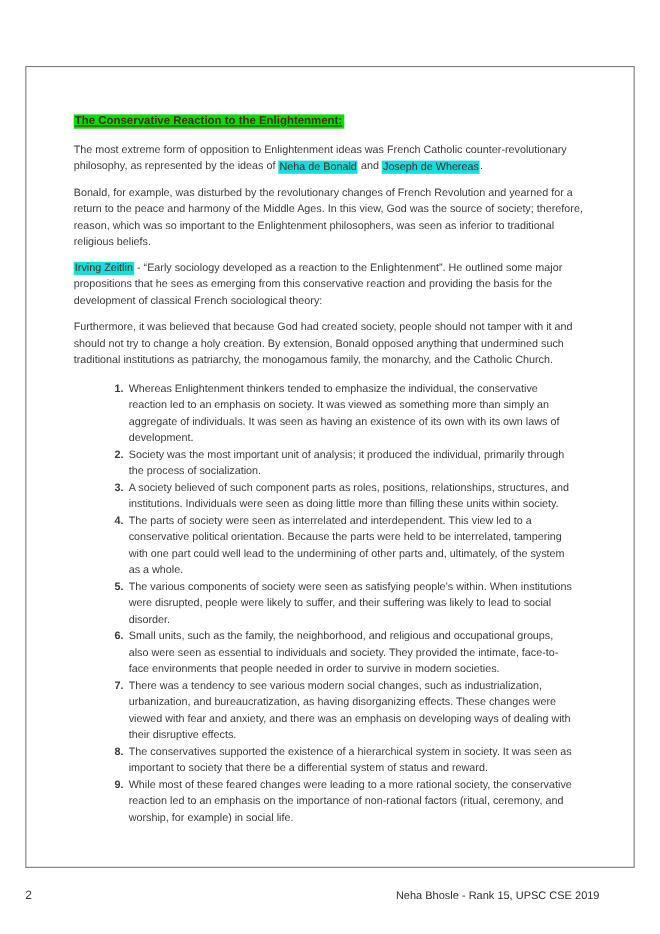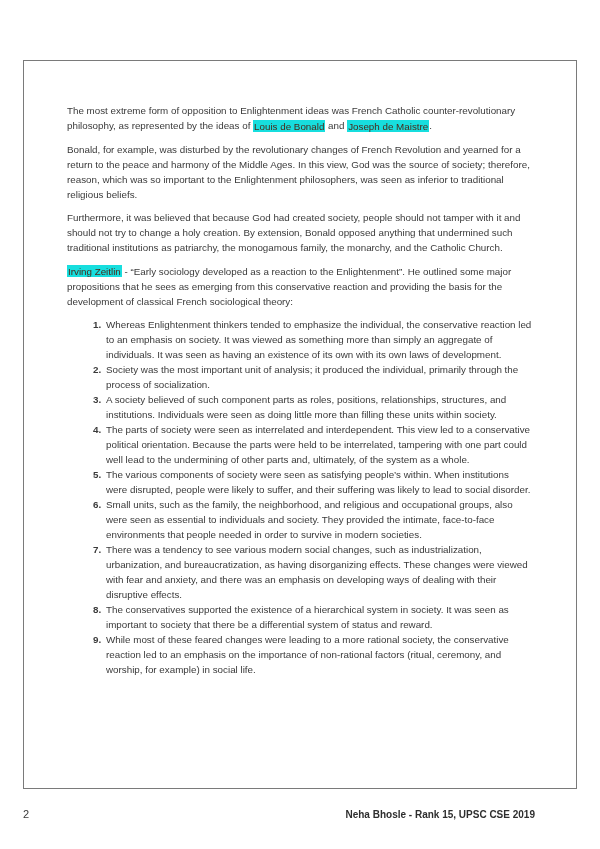--- a/index.html
+++ b/index.html
@@ -42,55 +42,56 @@
     line-height: 15px;
     margin: 0 0 8.5px 0;
     color: var(--body-text);
   }
   .hl-cyan {
     background: var(--cyan-highlight);
     color: #4a2a1a;
     padding: 0.5px 1px;
   }
   .props {
-    margin: 0;
+    margin: 11px;
     padding-left: 37px;
     font-size: 9.8px;
     line-height: 15px;
     color: var(--body-text);
   }
   .props li { padding-left: 2px; }
   .props li::marker { font-weight: 700; }
   .footer-pageno {
     position: absolute;
     left: 23px; top: 808px;
     font-size: 11px;
     color: #3a3a3a;
   }
   .footer-credit {
     position: absolute;
-    right: 65px; top: 809px;
+    right: 55px; top: 809px;
     font-size: 10px;
-    font-weight: 700;
+    font-weight: 400;
     color: #2e2e2e;
   }
 </style>
 </head>
 <body>
 
 <div class="sheet">
   <div class="content-box">
+    <h1 class="doc-heading"><span class="heading-hl">The Conservative Reaction to the Enlightenment:</span></h1>
 
-    <p class="para"><span>The most extreme form of opposition to Enlightenment ideas was French Catholic counter-revolutionary philosophy, as represented by the ideas of </span><span class="hl-cyan">Louis de Bonald</span><span> and </span><span class="hl-cyan">Joseph de Maistre</span><span>.</span></p>
+    <p class="para"><span>The most extreme form of opposition to Enlightenment ideas was French Catholic counter-revolutionary philosophy, as represented by the ideas of </span><span class="hl-cyan">Neha de Bonald</span><span> and </span><span class="hl-cyan">Joseph de Whereas</span><span>.</span></p>
 
     <p class="para"><span>Bonald, for example, was disturbed by the revolutionary changes of French Revolution and yearned for a return to the peace and harmony of the Middle Ages. In this view, God was the source of society; therefore, reason, which was so important to the Enlightenment philosophers, was seen as inferior to traditional religious beliefs.</span></p>
 
+    <p class="para"><span class="hl-cyan">Irving Zeitlin</span><span> - “Early sociology developed as a reaction to the Enlightenment”. He outlined some major propositions that he sees as emerging from this conservative reaction and providing the basis for the development of classical French sociological theory:</span></p>
+
     <p class="para"><span>Furthermore, it was believed that because God had created society, people should not tamper with it and should not try to change a holy creation. By extension, Bonald opposed anything that undermined such traditional institutions as patriarchy, the monogamous family, the monarchy, and the Catholic Church.</span></p>
-
-    <p class="para"><span class="hl-cyan">Irving Zeitlin</span><span> - “Early sociology developed as a reaction to the Enlightenment”. He outlined some major propositions that he sees as emerging from this conservative reaction and providing the basis for the development of classical French sociological theory:</span></p>
 
     <ol class="props">
         <li>Whereas Enlightenment thinkers tended to emphasize the individual, the conservative reaction led to an emphasis on society. It was viewed as something more than simply an aggregate of individuals. It was seen as having an existence of its own with its own laws of development.</li>
         <li>Society was the most important unit of analysis; it produced the individual, primarily through the process of socialization.</li>
         <li>A society believed of such component parts as roles, positions, relationships, structures, and institutions. Individuals were seen as doing little more than filling these units within society.</li>
         <li>The parts of society were seen as interrelated and interdependent. This view led to a conservative political orientation. Because the parts were held to be interrelated, tampering with one part could well lead to the undermining of other parts and, ultimately, of the system as a whole.</li>
         <li>The various components of society were seen as satisfying people’s within. When institutions were disrupted, people were likely to suffer, and their suffering was likely to lead to social disorder.</li>
         <li>Small units, such as the family, the neighborhood, and religious and occupational groups, also were seen as essential to individuals and society. They provided the intimate, face-to-face environments that people needed in order to survive in modern societies.</li>
         <li>There was a tendency to see various modern social changes, such as industrialization, urbanization, and bureaucratization, as having disorganizing effects. These changes were viewed with fear and anxiety, and there was an emphasis on developing ways of dealing with their disruptive effects.</li>
         <li>The conservatives supported the existence of a hierarchical system in society. It was seen as important to society that there be a differential system of status and reward.</li>

